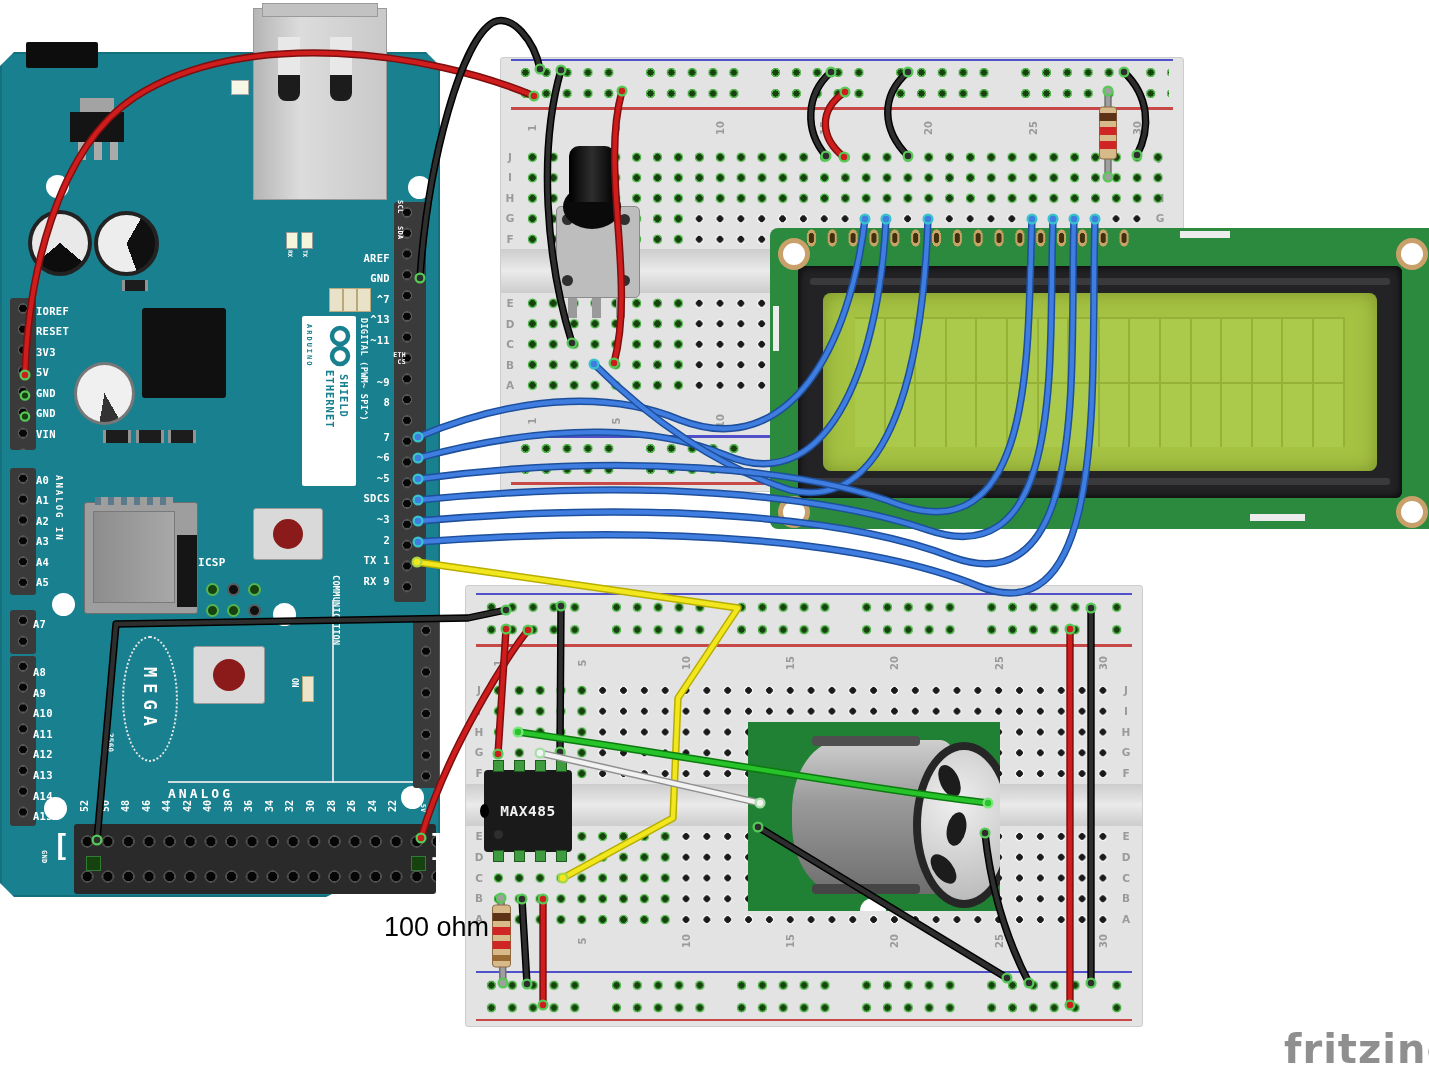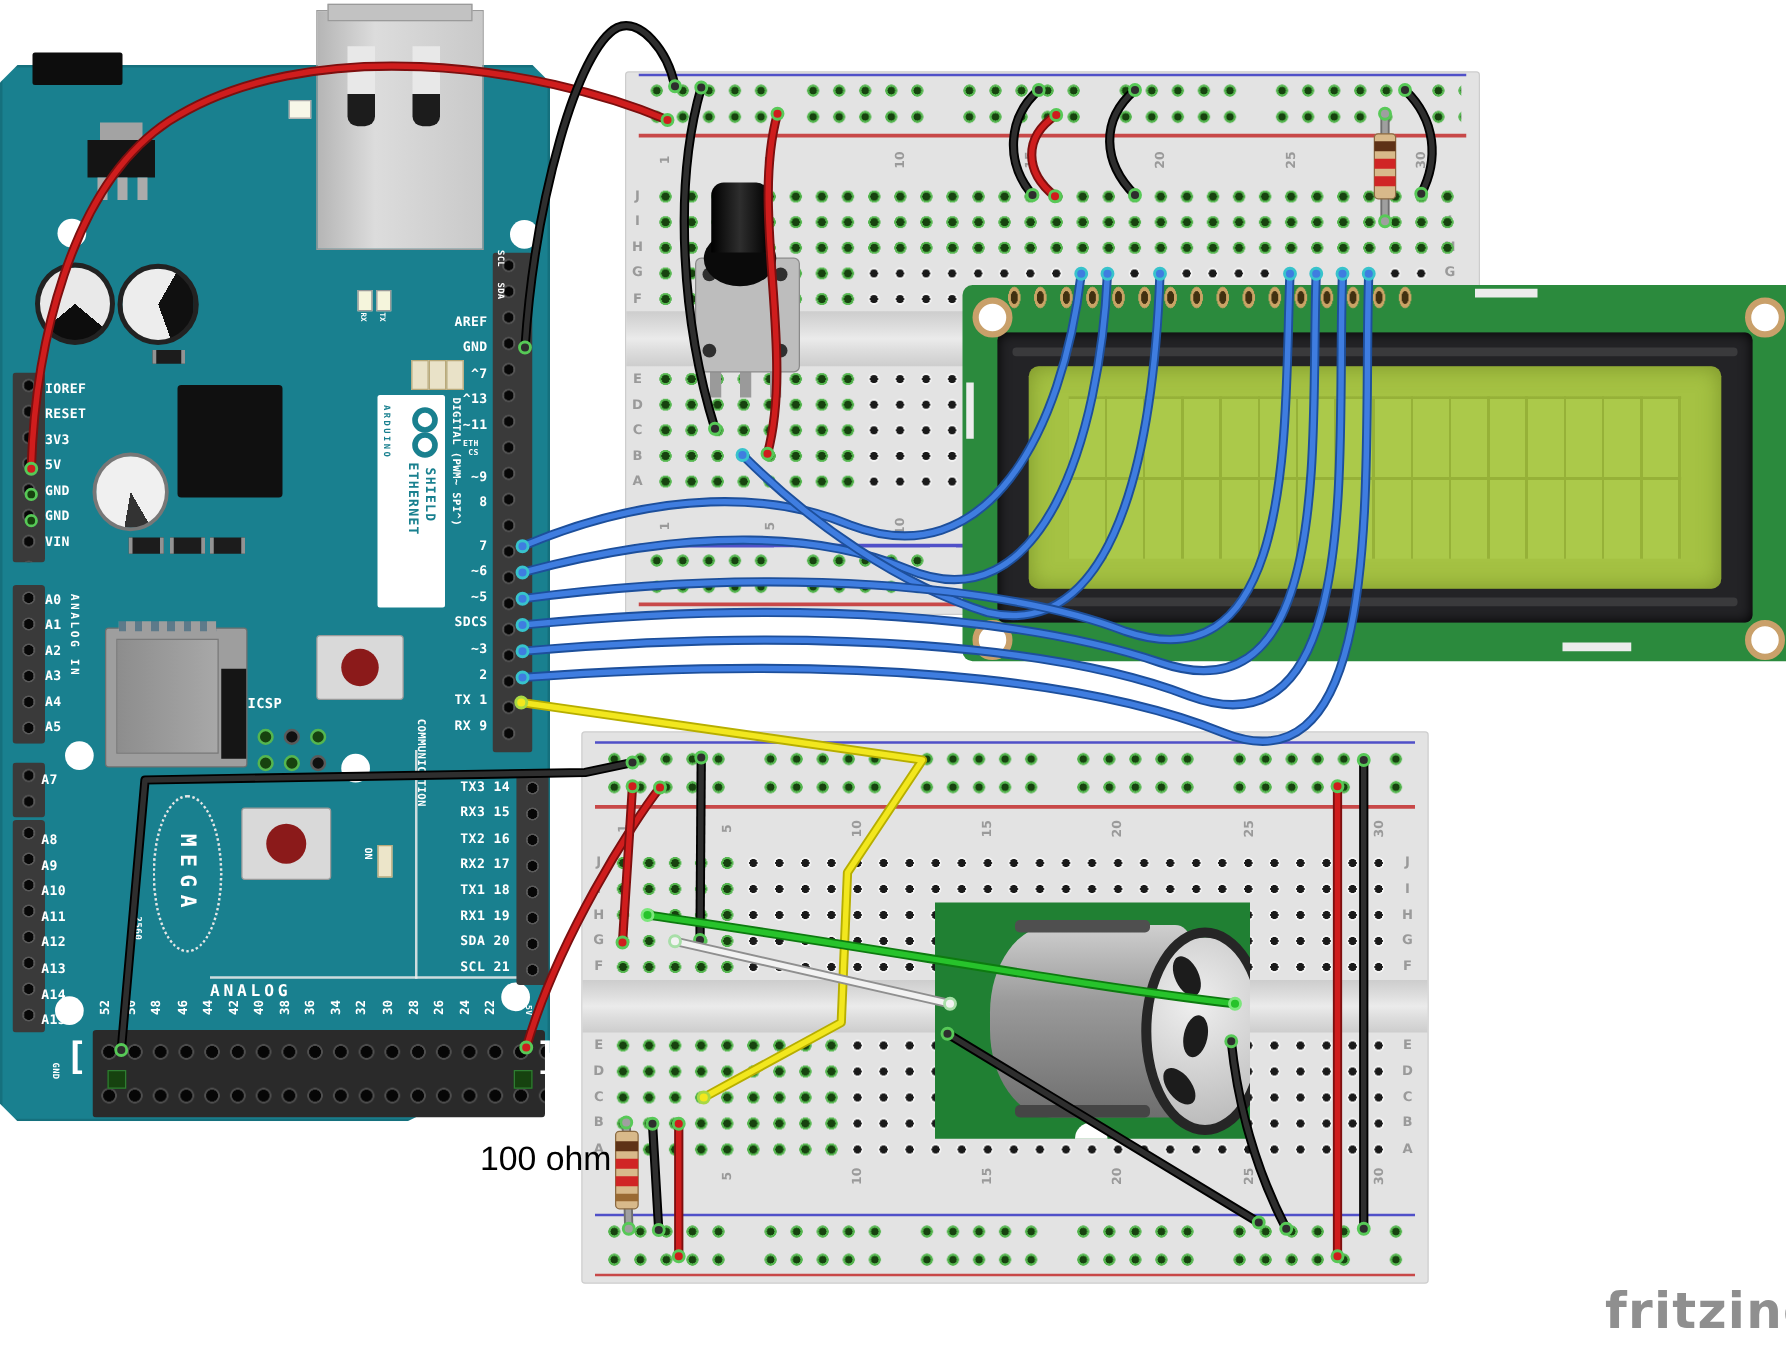--- a/index.html
+++ b/index.html
@@ -173,45 +173,35 @@
     </div>
   <span class="abs vd wlbl" style="left:396px;top:200px;font-size:7px">SCL</span>
   <span class="abs vd wlbl" style="left:396px;top:226px;font-size:7px">SDA</span>
   <div class="abs pinlist wlbl rt" style="left:300px;top:247.7px;width:90px">
       <span>AREF</span>
       <span>GND</span>
       <span>^7</span>
       <span>^13</span>
       <span>~11</span>
     </div>
-  <span class="abs wlbl rt" style="left:323px;top:352px;width:60px;font-size:6.5px;line-height:6.5px;white-space:pre">ETH
+  <span class="abs wlbl rt" style="left:346px;top:352px;width:60px;font-size:6.5px;line-height:6.5px;white-space:pre">ETH
 CS</span>
   <div class="abs pinlist wlbl rt" style="left:300px;top:371.7px;width:90px">
       <span>~9</span>
       <span>8</span>
     </div>
   <div class="abs pinlist wlbl rt" style="left:300px;top:426.7px;width:90px">
       <span>7</span>
       <span>~6</span>
       <span>~5</span>
       <span>SDCS</span>
       <span>~3</span>
       <span>2</span>
       <span>TX 1</span>
       <span>RX 9</span>
-    </div>
-  <div class="abs pinlist wlbl rt" style="left:300px;top:619.6px;width:108px">
-      <span>TX3 14</span>
-      <span>RX3 15</span>
-      <span>TX2 16</span>
-      <span>RX2 17</span>
-      <span>TX1 18</span>
-      <span>RX1 19</span>
-      <span>SDA 20</span>
-      <span>SCL 21</span>
     </div>
 
   <div class="abs dnums" style="left:74px;top:794px;width:329px">
       <span>52</span>
       <span>50</span>
       <span>48</span>
       <span>46</span>
       <span>44</span>
       <span>42</span>
       <span>40</span>
@@ -403,20 +393,33 @@
     <div class="abs" style="left:112px;top:176px;width:26px;height:26px;background:#fff;border-radius:50%"></div>
     <div class="abs" style="left:44px;top:18px;width:160px;height:154px;background:linear-gradient(180deg,#cfcfcf 0%,#9a9a9a 40%,#6e6e6e 100%);border-radius:50px 12px 12px 50px / 70px 12px 12px 70px"></div>
     <div class="abs" style="left:64px;top:14px;width:108px;height:10px;background:#4f4f4f;border-radius:4px"></div>
     <div class="abs" style="left:64px;top:162px;width:108px;height:10px;background:#454545;border-radius:4px"></div>
     <div class="abs" style="left:165px;top:20px;width:86px;height:150px;border-radius:50%;border:8px solid #262626;background:radial-gradient(circle at 40% 35%,#efefef,#b5b5b5)"></div>
     <div class="abs" style="left:192px;top:42px;width:19px;height:34px;background:#1c1c1c;border-radius:50%;transform:rotate(-25deg)"></div>
     <div class="abs" style="left:199px;top:90px;width:19px;height:34px;background:#1c1c1c;border-radius:50%;transform:rotate(12deg)"></div>
     <div class="abs" style="left:186px;top:130px;width:19px;height:34px;background:#1c1c1c;border-radius:50%;transform:rotate(-38deg)"></div>
   </div>
 
+  <div class="abs" style="left:484px;top:770px;width:88px;height:82px;background:#1a1a1a;border-radius:4px;display:flex;align-items:center;justify-content:center">
+    <div class="dippin" style="left:9px;top:-10px"></div>
+    <div class="dippin" style="left:29.9px;top:-10px"></div>
+    <div class="dippin" style="left:50.7px;top:-10px"></div>
+    <div class="dippin" style="left:71.6px;top:-10px"></div>
+    <div class="dippin" style="left:9px;bottom:-10px"></div>
+    <div class="dippin" style="left:29.9px;bottom:-10px"></div>
+    <div class="dippin" style="left:50.7px;bottom:-10px"></div>
+    <div class="dippin" style="left:71.6px;bottom:-10px"></div>
+    <div class="abs" style="left:-4px;top:34px;width:9px;height:14px;background:#000;border-radius:50%"></div>
+    <div class="abs" style="left:10px;top:60px;width:9px;height:9px;background:#2e2e2e;border-radius:50%"></div>
+    <span style="font:bold 14.5px 'DejaVu Sans Mono',monospace;color:#f2f2f2;letter-spacing:.5px">MAX485</span>
+  </div>
 
   <svg class="abs" id="wires" width="1429" height="1080" viewBox="0 0 1429 1080" style="left:0;top:0;z-index:40;pointer-events:none">
 
     <path class="w" d="M418,437 C530,390 620,395 680,420 C790,462 850,345 865,219" stroke="#1D4F9B"></path>
       <path class="w wi" d="M418,437 C530,390 620,395 680,420 C790,462 850,345 865,219" stroke="#3F7DE0"></path>
       <circle cx="865" cy="219" r="4.4" fill="#3F7DE0" stroke="#38C3CC" stroke-width="2.3"></circle>
       <circle cx="418" cy="437" r="4.4" fill="#3F7DE0" stroke="#38C3CC" stroke-width="2.3"></circle>
     <path class="w" d="M418,458 C560,420 660,428 725,455 C835,502 880,348 886,219" stroke="#1D4F9B"></path>
       <path class="w wi" d="M418,458 C560,420 660,428 725,455 C835,502 880,348 886,219" stroke="#3F7DE0"></path>
       <circle cx="886" cy="219" r="4.4" fill="#3F7DE0" stroke="#38C3CC" stroke-width="2.3"></circle>

